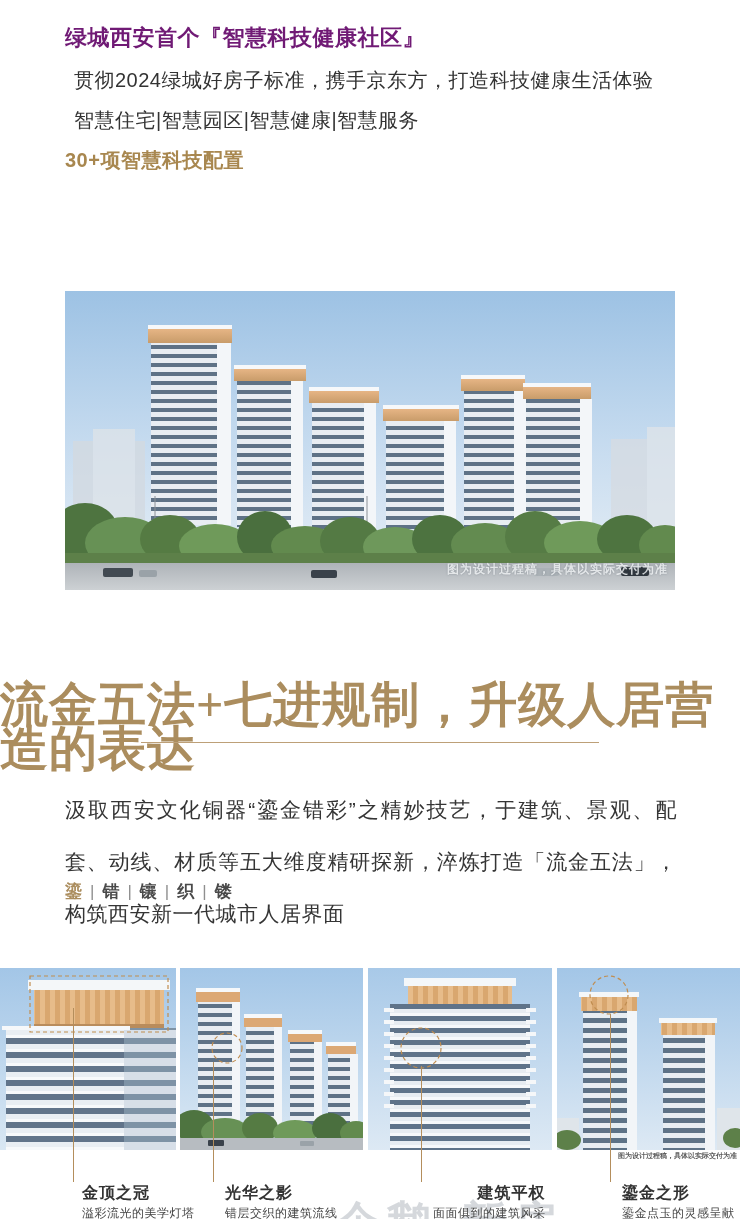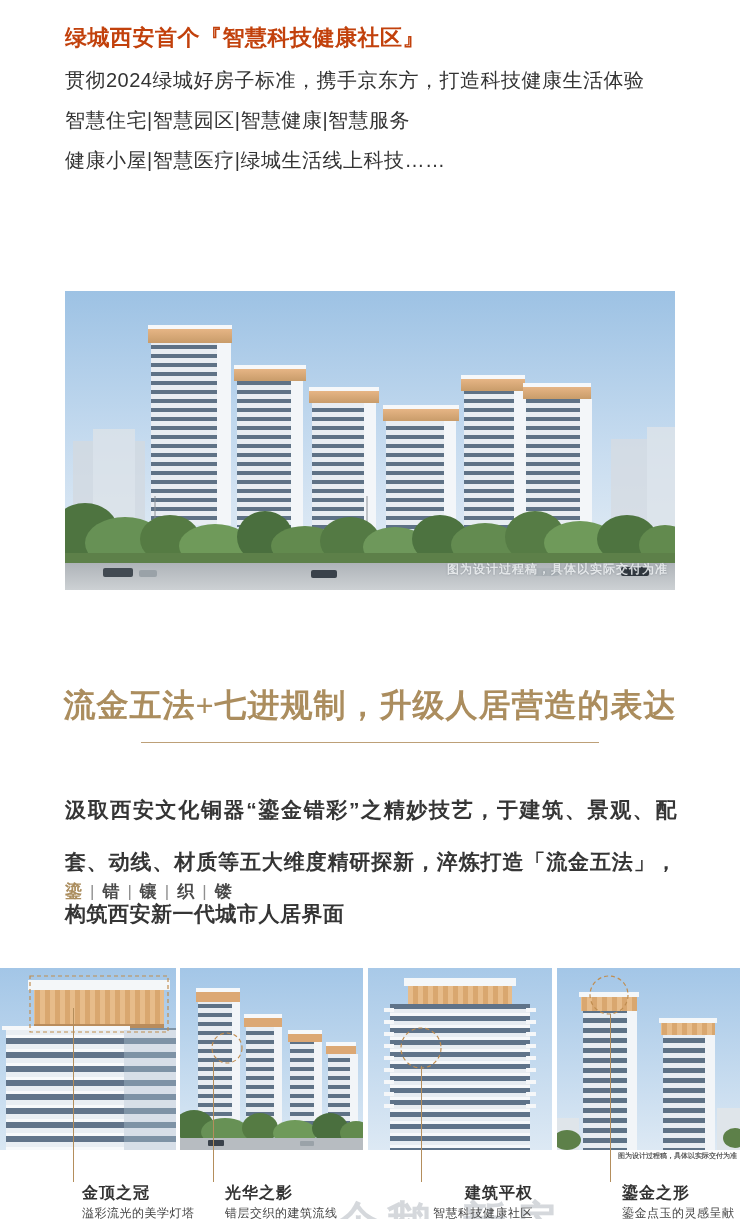--- a/index.html
+++ b/index.html
@@ -1,39 +1,39 @@
 <!DOCTYPE html>
 <html><head>
 <meta charset="utf-8">
 <style>
   html,body{margin:0;padding:0;background:#ffffff;}
   .page{position:relative;width:740px;height:1219px;background:#ffffff;overflow:hidden;
         font-family:"Liberation Sans", sans-serif;}
 
   
   .intro{position:absolute;left:65px;top:24px;width:615px;}
-  .intro h1{margin:0 0 15px 0;font-size:22px;line-height:28px;font-weight:700;color:#c2410c;letter-spacing:.5px;}
+  .intro h1{margin:0 0 15px 0;font-size:22px;line-height:28px;font-weight:700;color:#701a75;letter-spacing:.5px;}
   .intro h2{margin:0 0 14px 0;font-size:20px;line-height:26px;font-weight:700;color:#a8874f;letter-spacing:.5px;}
-  .intro p{margin:0 0 14px 0;font-size:20px;line-height:26px;font-weight:500;color:#333;letter-spacing:.5px;}
+  .intro p{margin:0 0 14px 9px;font-size:20px;line-height:26px;font-weight:500;color:#333;letter-spacing:.5px;}
 
   
   .hero{position:absolute;left:65px;top:291px;width:610px;height:299px;margin:0;overflow:hidden;}
   .hero svg{display:block;}
   .hero-wm{position:absolute;right:7px;bottom:12px;font-size:12px;font-weight:600;
            color:rgba(244,246,248,.82);letter-spacing:1px;text-shadow:0 0 2px rgba(90,100,110,.5);}
 
   
-  .big-title{position:absolute;left:0;top:683px;width:740px;margin:0;text-align:center;
-             font-family:"Liberation Serif", serif;font-size:32px;line-height:44px;font-weight:600;
+  .big-title{position:absolute;left:0;top:683px;width:740px;margin:0;
+             font-family:"Liberation Serif", serif;font-size:48px;line-height:44px;font-weight:600;
              color:#ab8d5e;letter-spacing:1px;}
   .rule{position:absolute;left:141px;top:742px;width:458px;height:1px;background:#bda078;}
 
   
   .para{position:absolute;left:65px;top:784px;width:612px;margin:0;font-size:21px;line-height:52px;
-        font-weight:700;color:#353535;text-align:justify;letter-spacing:.5px;}
+        font-weight:400;color:#353535;text-align:justify;letter-spacing:.5px;}
   .glyphs{position:absolute;left:65px;top:880px;font-family:"Liberation Serif", serif;
           font-size:17px;font-weight:700;color:#4a4a4a;letter-spacing:1px;}
   .glyphs .g-gold{color:#ab8d5e;}
   .glyphs .sep{color:#8f8f8f;font-weight:400;margin:0 7px;font-family:"Liberation Sans", sans-serif;}
 
   
   .gallery-item{position:absolute;top:968px;height:182px;margin:0;overflow:hidden;}
   .gi-1{left:0;width:176px;}
   .gi-2{left:180px;width:183px;}
   .gi-3{left:368px;width:184px;}
@@ -62,21 +62,21 @@
 </style>
 </head>
 <body>
 
 <div class="page">
 
   <section class="intro">
     <h1>绿城西安首个『智慧科技健康社区』</h1>
     <p>贯彻2024绿城好房子标准，携手京东方，打造科技健康生活体验</p>
     <p>智慧住宅|智慧园区|智慧健康|智慧服务</p>
-    <p>健康小屋|智慧医疗|绿城生活线上科技……</p>
+    <h2>30+项智慧科技配置</h2>
   </section>
 
   <figure class="hero">
     <svg viewBox="0 0 610 299" width="610" height="299">
       <defs>
         <linearGradient id="skyH" x1="0" y1="0" x2="0" y2="1">
           <stop offset="0" stop-color="#9dc2e4"></stop>
             <stop offset="0.55" stop-color="#c9ddf0"></stop>
             <stop offset="1" stop-color="#e9f0f6"></stop>
         </linearGradient>
@@ -326,21 +326,21 @@
   <div class="cap cap-1">
     <div class="cap-t">金顶之冠</div>
     <div class="cap-s">溢彩流光的美学灯塔</div>
   </div>
   <div class="cap cap-2">
     <div class="cap-t">光华之影</div>
     <div class="cap-s">错层交织的建筑流线</div>
   </div>
   <div class="cap cap-3">
     <div class="cap-t">建筑平权</div>
-    <div class="cap-s">智慧科技健康社区</div>
+    <div class="cap-s">面面俱到的建筑风采</div>
   </div>
   <div class="cap cap-4">
     <div class="cap-t">鎏金之形</div>
     <div class="cap-s">鎏金点玉的灵感呈献</div>
   </div>
 
   <div class="g-disclaimer">图为设计过程稿，具体以实际交付为准</div>
 
   <div class="bottom-watermark">企鹅·新房</div>
 

